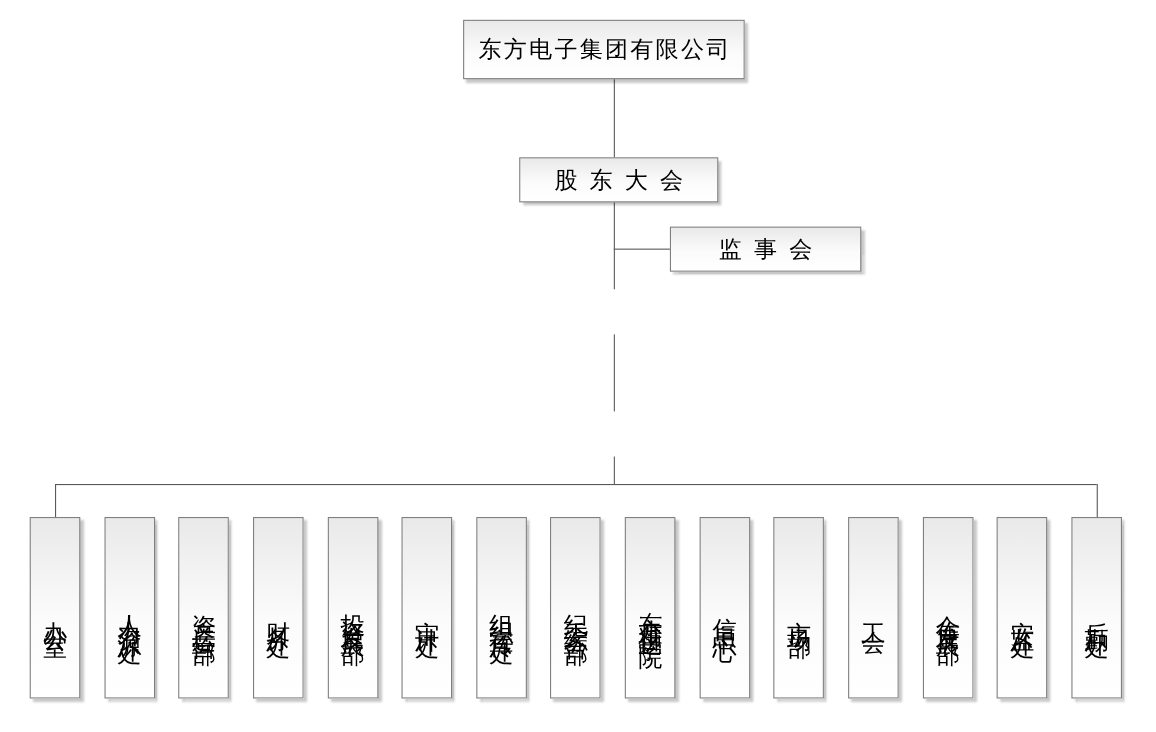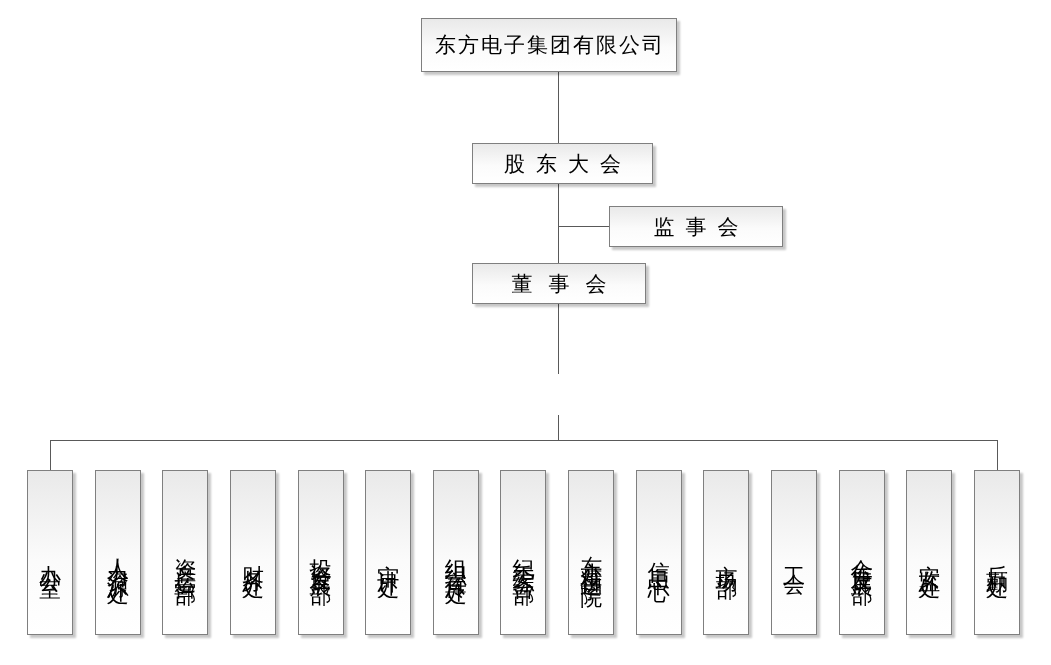--- a/index.html
+++ b/index.html
@@ -98,23 +98,20 @@
   </div>
 
   <div class="node hnode" id="node-supervisory">
     <span>监事会</span>
   </div>
 
   <div class="node hnode" id="node-shareholders">
     <span>股东大会</span>
   </div>
 
-  <div class="node hnode" id="node-board">
-    <span>董事会</span>
-  </div>
 
 
   <div id="dept-row">
     <div class="node dept">
       <span>办公室</span>
     </div>
     <div class="node dept">
       <span>人力资源处</span>
     </div>
     <div class="node dept">

